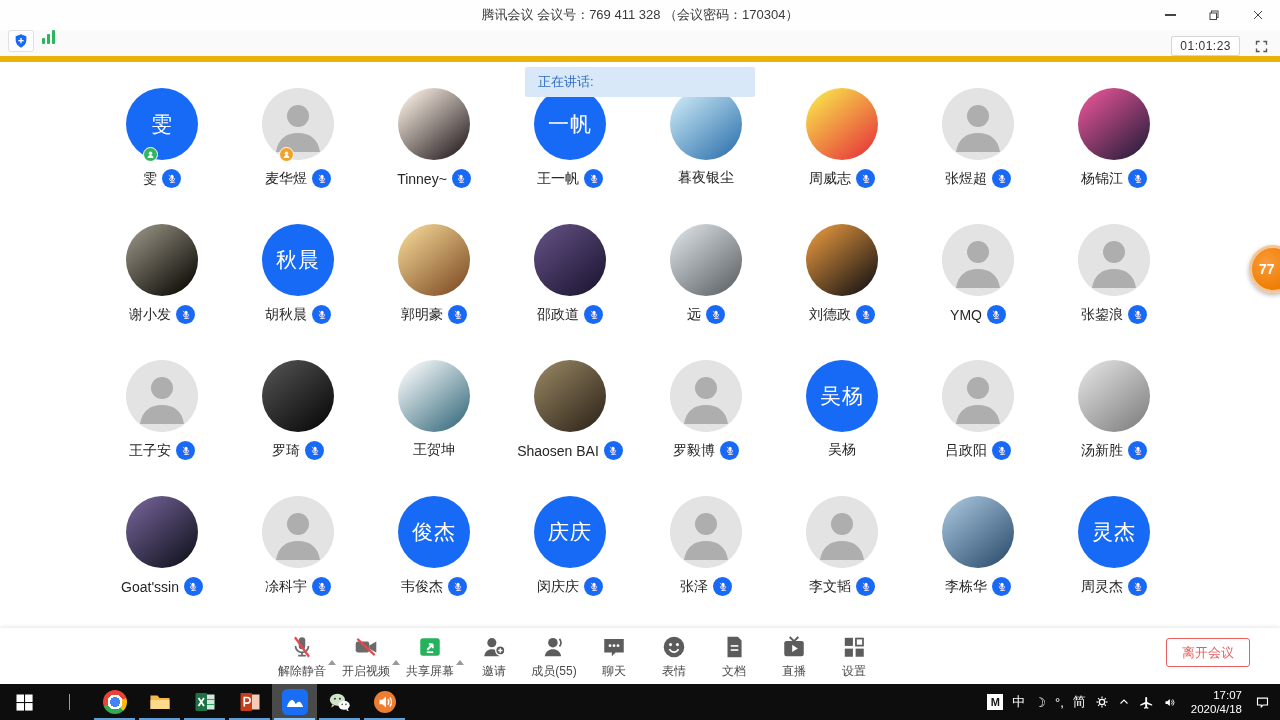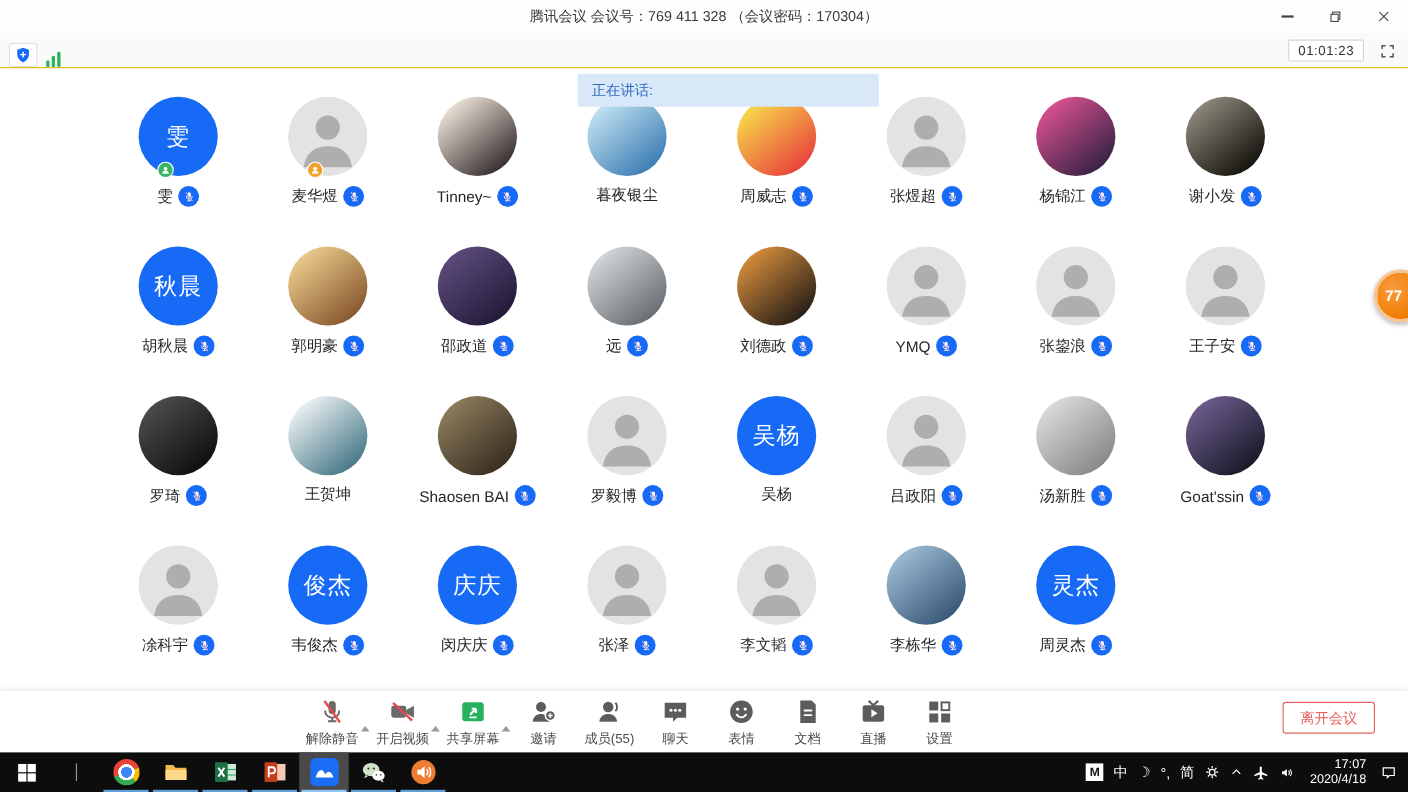--- a/index.html
+++ b/index.html
@@ -8,31 +8,31 @@
 
   
   .titlebar { position:absolute; left:0; top:0; width:1280px; height:30px; background:#fefefe; display:flex; align-items:center; justify-content:center; }
   .titlebar .title { font-size:13px; color:#3a3a3a; }
   .winctrls { position:absolute; right:0; top:0; height:30px; display:flex; }
   .winbtn { width:44px; height:30px; display:flex; align-items:center; justify-content:center; }
   .min-glyph { width:11px; height:1.5px; background:#444; }
   .close-glyph svg, .max-glyph svg { display:block; }
 
   
-  .statusbar { position:absolute; left:0; top:30px; width:1280px; height:32px; background:#fafafa; border-bottom:1px solid #eab308; display:flex; align-items:flex-end; }
+  .statusbar { position:absolute; left:0; top:30px; width:1280px; height:32px; background:#fafafa; border-bottom:6px solid #eab308; display:flex; align-items:flex-start; }
   .shieldbox { margin-left:8px; width:26px; height:22px; border:1px solid #e0e0e0; border-radius:3px; background:#fff; display:flex; align-items:center; justify-content:center; }
   .sigbars { margin-left:8px; display:flex; align-items:flex-end; gap:2px; height:14px; }
   .sigbars span { width:3px; background:#2ab45d; border-radius:1px; display:block; }
   .sigbars .b1{height:6px;} .sigbars .b2{height:10px;} .sigbars .b3{height:14px;}
   .statusright { position:absolute; right:8px; top:0; height:32px; display:flex; align-items:center; gap:10px; }
   .timerbox { border:1px solid #d6d6d6; border-radius:2px; background:#fff; font-size:12px; color:#333; padding:2px 8px; letter-spacing:.5px; }
   .fsbtn { width:22px; height:22px; display:flex; align-items:center; justify-content:center; }
 
   
-  .speaking { position:absolute; left:525px; top:67px; width:274px; height:30px; background:#d9e8f9; color:#2e6cc0; font-size:13px; line-height:30px; padding-left:13px; border-radius:2px; z-index:5; }
+  .speaking { position:absolute; left:525px; top:67px; width:230px; height:30px; background:#d9e8f9; color:#2e6cc0; font-size:13px; line-height:30px; padding-left:13px; border-radius:2px; z-index:5; }
 
   
   #grid { position:absolute; left:94px; top:84px; display:grid; grid-template-columns:repeat(8,136px); grid-auto-rows:136px; }
   .cell { display:flex; flex-direction:column; align-items:center; }
   .avwrap { position:relative; width:72px; height:72px; margin-top:4px; }
   .avatar { width:72px; height:72px; border-radius:50%; overflow:hidden; display:flex; align-items:center; justify-content:center; }
   .av-init { background:#176af5; color:#fff; font-size:21px; letter-spacing:1px; }
   .av-ph { background:#e3e3e3; }
   .pbadge { position:absolute; left:17px; bottom:-2px; width:15px; height:15px; border-radius:50%; display:flex; align-items:center; justify-content:center; border:1.5px solid #fff; }
   .pbadge.green { background:#35b562; }
@@ -187,20 +187,37 @@
               <path d="M6.5 10.5a5.5 5.5 0 0 0 11 0" stroke="#fff" stroke-width="1.6" fill="none"></path>
               <line x1="12" y1="16" x2="12" y2="19" stroke="#fff" stroke-width="1.6"></line>
               <line x1="8.5" y1="19" x2="15.5" y2="19" stroke="#fff" stroke-width="1.6"></line>
               <line x1="6" y1="3.5" x2="18" y2="20" stroke="#eaa7c4" stroke-width="2"></line>
             </svg>
           </span>
     </div>
   </div>
       <div class="cell">
     <div class="avwrap">
+      <div class="avatar av-init">一帆</div>
+    </div>
+    <div class="nameline">
+      <span class="pname">王一帆</span>
+      <span class="micbadge">
+            <svg viewBox="0 0 24 24" width="12" height="12">
+              <rect x="9" y="3.5" width="6" height="10" rx="3" fill="#fff"></rect>
+              <path d="M6.5 10.5a5.5 5.5 0 0 0 11 0" stroke="#fff" stroke-width="1.6" fill="none"></path>
+              <line x1="12" y1="16" x2="12" y2="19" stroke="#fff" stroke-width="1.6"></line>
+              <line x1="8.5" y1="19" x2="15.5" y2="19" stroke="#fff" stroke-width="1.6"></line>
+              <line x1="6" y1="3.5" x2="18" y2="20" stroke="#eaa7c4" stroke-width="2"></line>
+            </svg>
+          </span>
+    </div>
+  </div>
+      <div class="cell">
+    <div class="avwrap">
       <div class="avatar" style="background: linear-gradient(140deg, rgb(191, 224, 240) 15%, rgb(63, 127, 181) 85%);"></div>
     </div>
     <div class="nameline">
       <span class="pname">暮夜银尘</span>
 
     </div>
   </div>
       <div class="cell">
     <div class="avwrap">
       <div class="avatar" style="background: linear-gradient(140deg, rgb(247, 214, 74) 15%, rgb(232, 70, 60) 85%);"></div>

